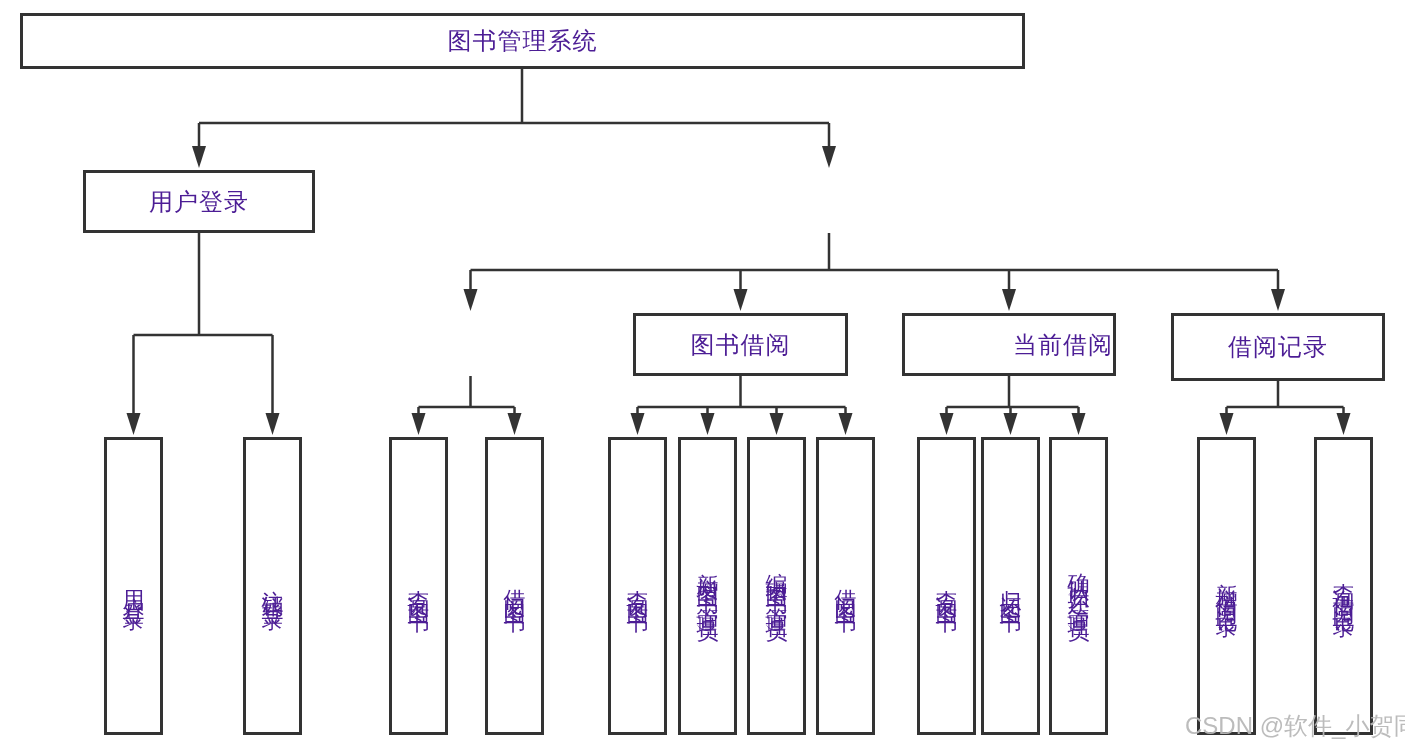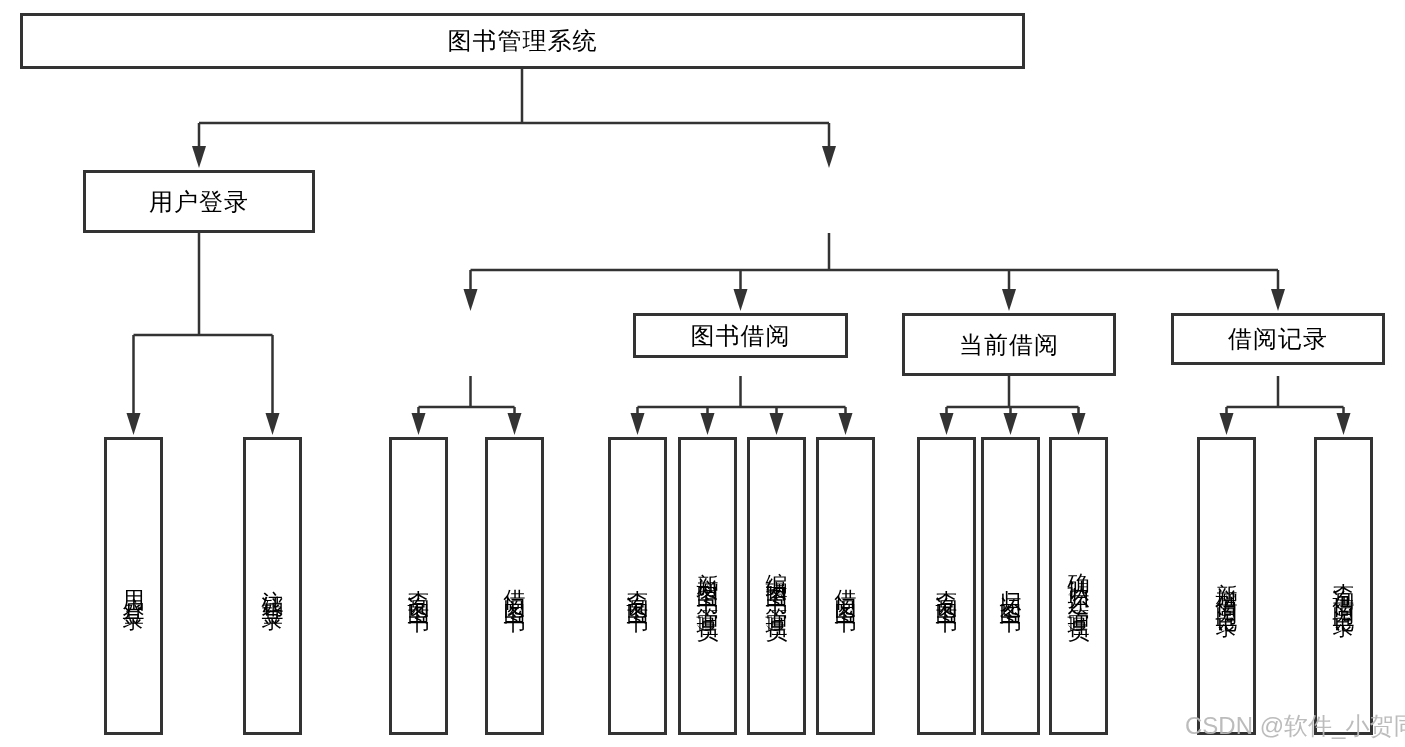--- a/index.html
+++ b/index.html
@@ -25,43 +25,43 @@
   }
   .box {
     position: absolute;
     box-sizing: border-box;
     border: 3px solid #333333;
     background: #ffffff;
     display: flex;
     align-items: center;
     justify-content: center;
     z-index: 2;
-    color: #000000;
+    color: #4c1d95;
   }
   .box.h .lbl {
     font-size: 24px;
     letter-spacing: 1px;
     white-space: nowrap;
   }
   .box.v .lbl {
     writing-mode: vertical-rl;
     text-orientation: mixed;
     font-size: 22px;
     letter-spacing: 7px;
     line-height: 1;
     white-space: nowrap;
   }
   
   .n-root   { left: 20px;  top: 13px;  width: 1005px; height: 56px; }
   .n-l1a    { left: 83px;  top: 170px; width: 232px;  height: 63px; }
   .n-l1b    { left: 712px; top: 170px; width: 233px;  height: 63px; }
   .n-l2a    { left: 363px; top: 313px; width: 218px;  height: 63px; }
-  .n-l2b    { left: 633px; top: 313px; width: 215px;  height: 45px; }
-  .n-l2c    { left: 902px; top: 313px; width: 214px;  height: 63px; }
-  .n-l2d    { left: 1171px;top: 313px; width: 214px;  height: 52px; }
+  .n-l2b    { left: 633px; top: 313px; width: 215px;  height: 63px; }
+  .n-l2c    { left: 902px; top: 313px; width: 214px;  height: 63px; justify-content: flex-end; }
+  .n-l2d    { left: 1171px;top: 313px; width: 214px;  height: 68px; }
   .leaf     { top: 437px;  width: 59px; height: 298px; }
   .n-f0  { left: 104px; }
   .n-f1  { left: 243px; }
   .n-f2  { left: 389px; }
   .n-f3  { left: 485px; }
   .n-f4  { left: 608px; }
   .n-f5  { left: 678px; }
   .n-f6  { left: 747px; }
   .n-f7  { left: 816px; }
   .n-f8  { left: 917px; }

